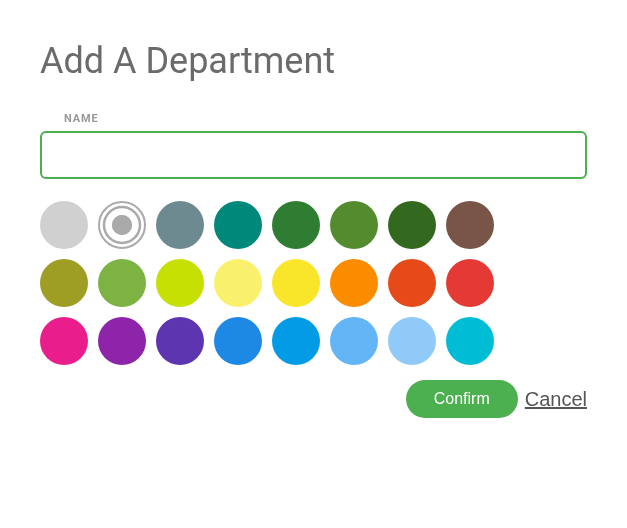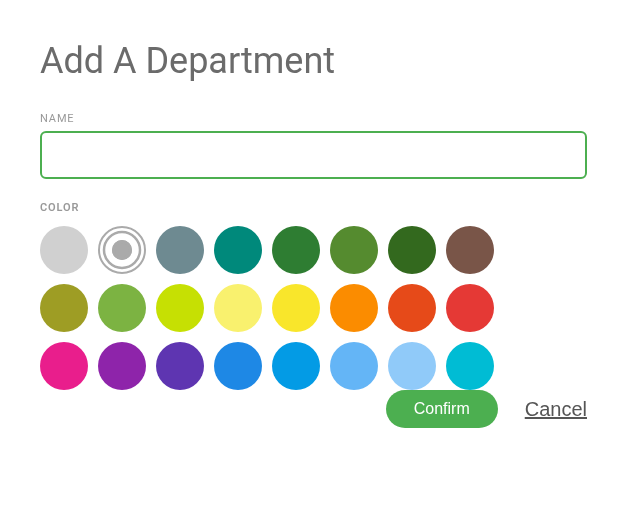--- a/index.html
+++ b/index.html
@@ -21,24 +21,25 @@
       flex-direction: column;
     }
     .title {
       font-size: 36px;
       font-weight: 400;
       color: #6b6b6b;
       margin-bottom: 30px;
     }
     .field-label {
       font-size: 11px;
-      font-weight: 400;
+      font-weight: 700;
       letter-spacing: 0.08em;
       color: #999;
       margin-bottom: 6px;
+      margin-left: 24px;
     }
     .name-input {
       width: 100%;
       height: 48px;
       border: 2px solid #4caf50;
       border-radius: 6px;
       padding: 0 12px;
       font-size: 15px;
       outline: none;
       color: #333;
@@ -94,21 +95,21 @@
       border: 3px solid #aaa;
       background: #aaa;
       width: 14px;
       height: 14px;
     }
     .footer {
       margin-top: auto;
       display: flex;
       justify-content: flex-end;
       align-items: center;
-      gap: 27px;
+      gap: 7px;
     }
     .confirm-btn {
       background: #4caf50;
       color: #fff;
       border: none;
       border-radius: 24px;
       padding: 10px 28px;
       font-size: 16px;
       font-weight: 500;
       cursor: pointer;
@@ -127,21 +128,20 @@
 
 <div class="dialog">
   <h1 class="title">Add A Department</h1>
 
   <div>
     <div class="field-label">NAME</div>
     <input class="name-input" type="text" placeholder="" style="">
   </div>
 
   <div class="color-section">
-    <div class="color-label">COLOR</div>
     <div class="color-grid" id="color-grid">
     <button class="color-swatch" style="background: rgb(208, 208, 208);"></button>
         <button class="color-swatch radio-style selected">
           <svg width="44" height="44" viewBox="0 0 44 44">
         <circle cx="22" cy="22" r="18" fill="none" stroke="#aaa" stroke-width="2.5"></circle>
         <circle cx="22" cy="22" r="10" fill="#aaa"></circle>
       </svg>
         </button>
         <button class="color-swatch" style="background: rgb(110, 138, 145);"></button>
         <button class="color-swatch" style="background: rgb(0, 137, 123);"></button>

